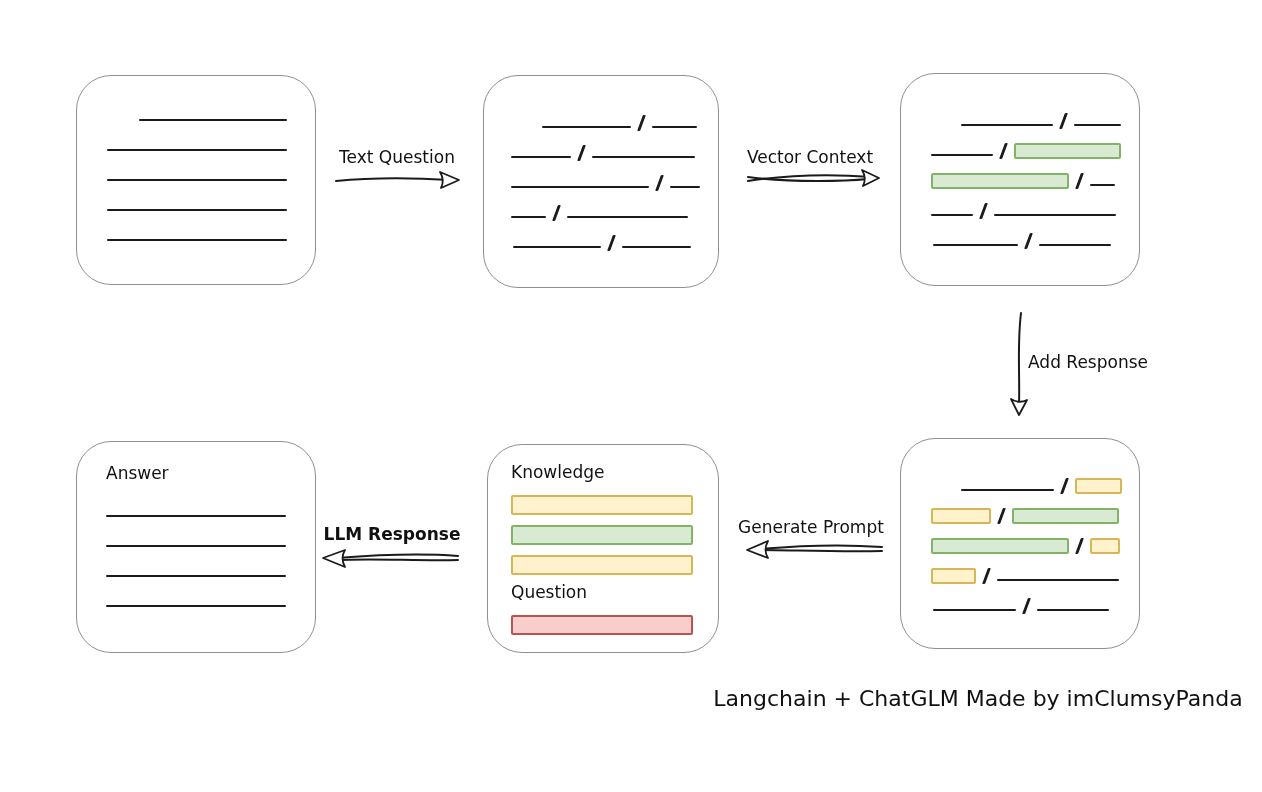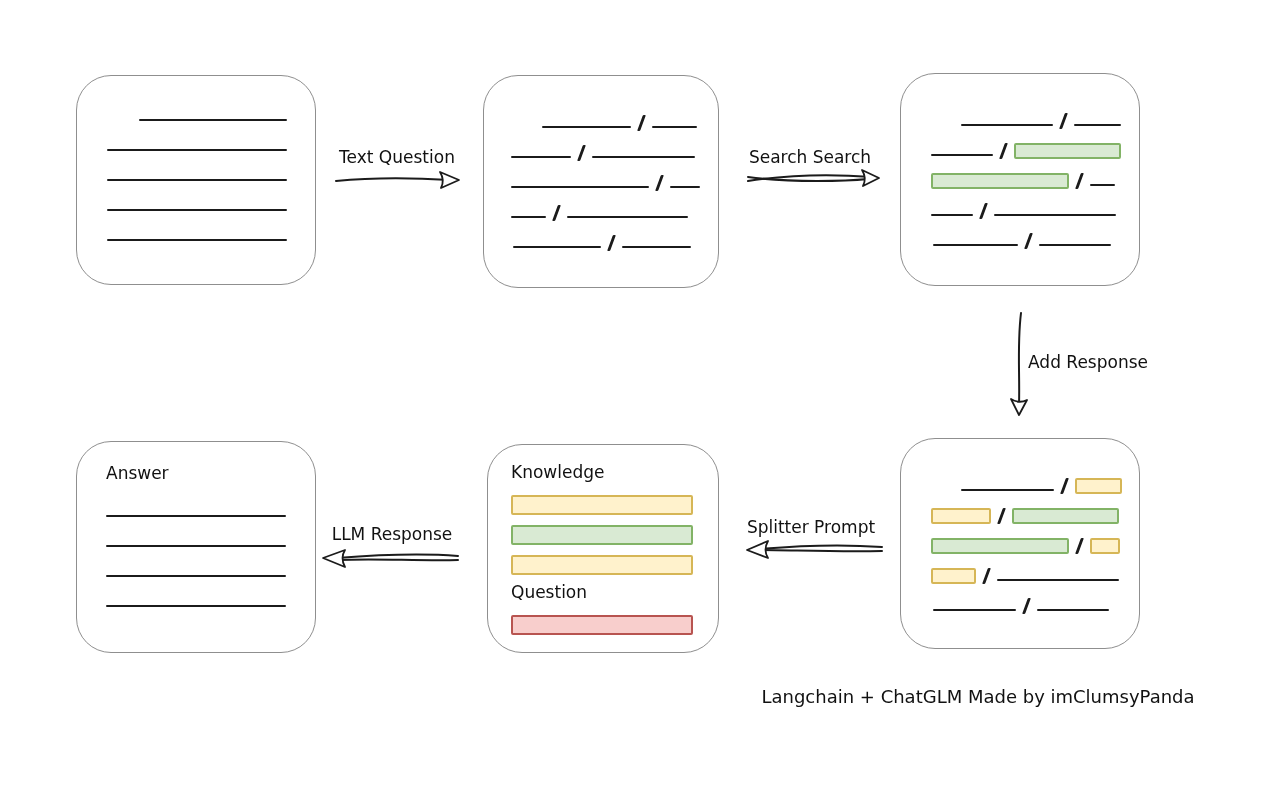--- a/index.html
+++ b/index.html
@@ -24,21 +24,21 @@
   }
   .chunk-green{background:var(--green-fill);border-color:var(--green-stroke);}
   .chunk-yellow{background:var(--yellow-fill);border-color:var(--yellow-stroke);}
   .chunk-red{background:var(--red-fill);border-color:var(--red-stroke);}
   .box-title{font-size:17px;line-height:26px;color:#111;}
   .arrow-label{
     position:absolute;font-size:17px;white-space:nowrap;
     transform:translateX(-50%);color:#111;
   }
   .caption{
-    position:absolute;font-size:18px;white-space:nowrap;
+    position:absolute;font-size:22px;white-space:nowrap;
     transform:translateX(-50%);color:#111;
   }
   .arrows-svg{position:absolute;left:0;top:0;pointer-events:none;}
   .arrows-svg path{stroke:var(--line);stroke-width:2;fill:none;stroke-linecap:round;stroke-linejoin:round;}
   .arrows-svg path.head{fill:#ffffff;stroke-width:1.8;}
   
   .pad-doc{padding-top:18px;padding-left:30px;}
   .pad-split{padding-top:25px;padding-left:27px;}
   .pad-right{padding-top:25px;padding-left:30px;}
   .pad-prompt{padding:14px 23px 0 23px;}
@@ -220,20 +220,20 @@
       <path class="head" d="M768,541 L747,550 L768,558 Q763,550 768,541 Z"></path>
     </g>
     <g>
       <path d="M458,556 C420,553 375,555 337,558"></path>
       <path d="M458,560 C415,561 375,558 338,560"></path>
       <path class="head" d="M345,550 L323,558 L345,567 Q340,558 345,550 Z"></path>
     </g>
   </svg>
 
   <div class="arrow-label" style="left:397px;top:147px;">Text Question</div>
-  <div class="arrow-label" style="left:810px;top:147px;">Search Search</div>
+  <div class="arrow-label" style="left:810px;top:147px;">Vector Context</div>
   <div class="arrow-label" style="left:1088px;top:352px;">Add Response</div>
-  <div class="arrow-label" style="left:811px;top:517px;">Splitter Prompt</div>
-  <div class="arrow-label" style="left:392px;top:524px;">LLM Response</div>
+  <div class="arrow-label" style="left:811px;top:517px;">Generate Prompt</div>
+  <div class="arrow-label" style="left:392px;top:524px;font-weight:bold;">LLM Response</div>
 
   <div class="caption" style="left:978px;top:686px;">Langchain + ChatGLM Made by imClumsyPanda</div>
 
 </div>
 
 </body></html>

